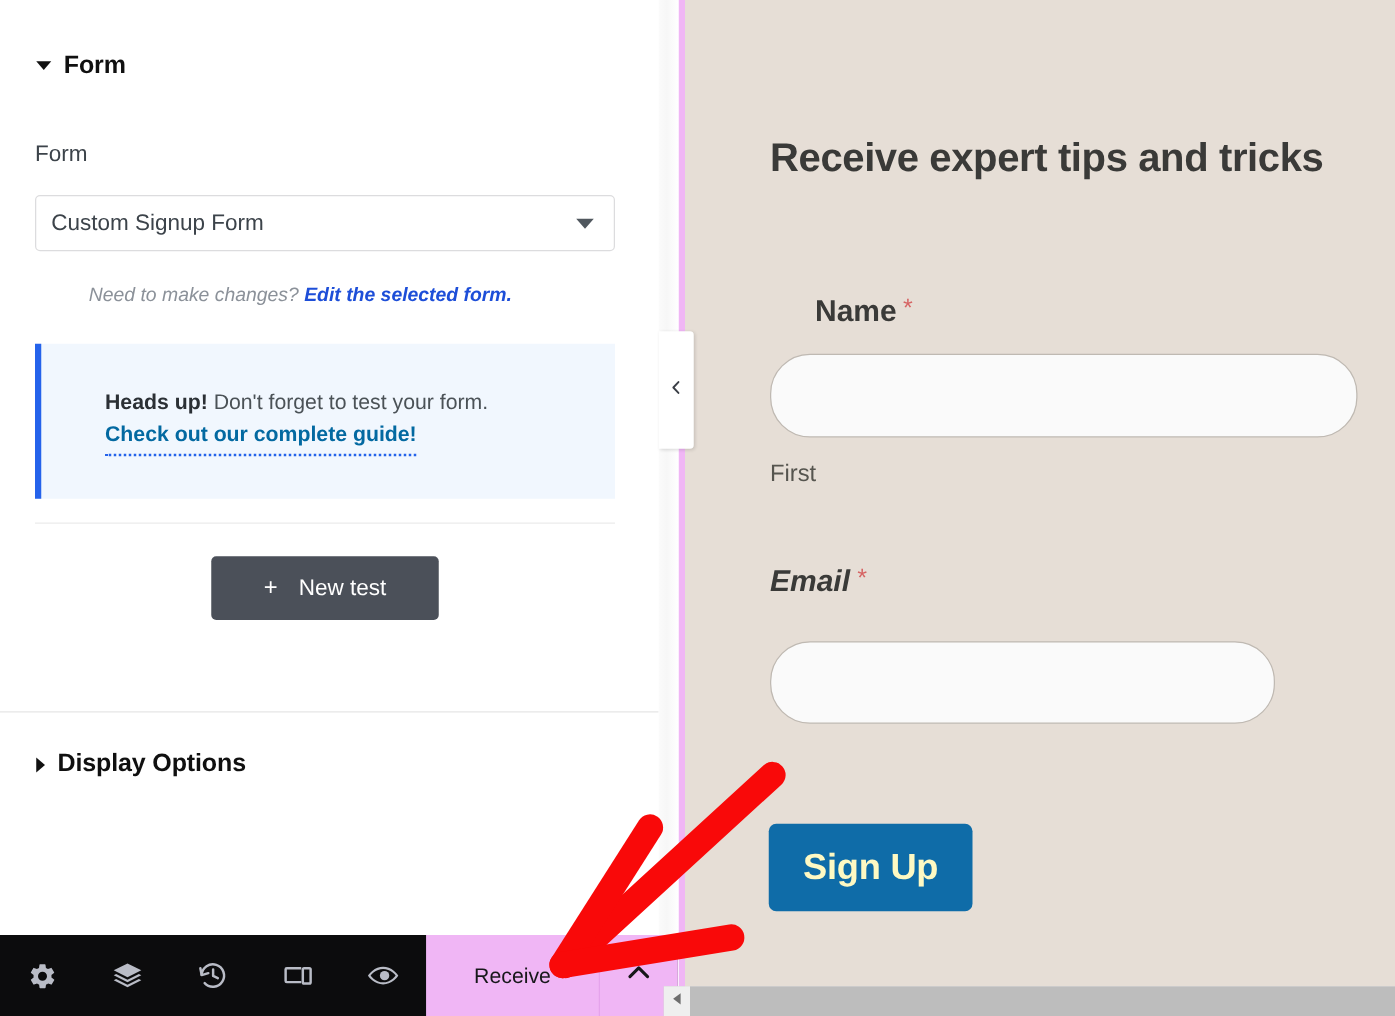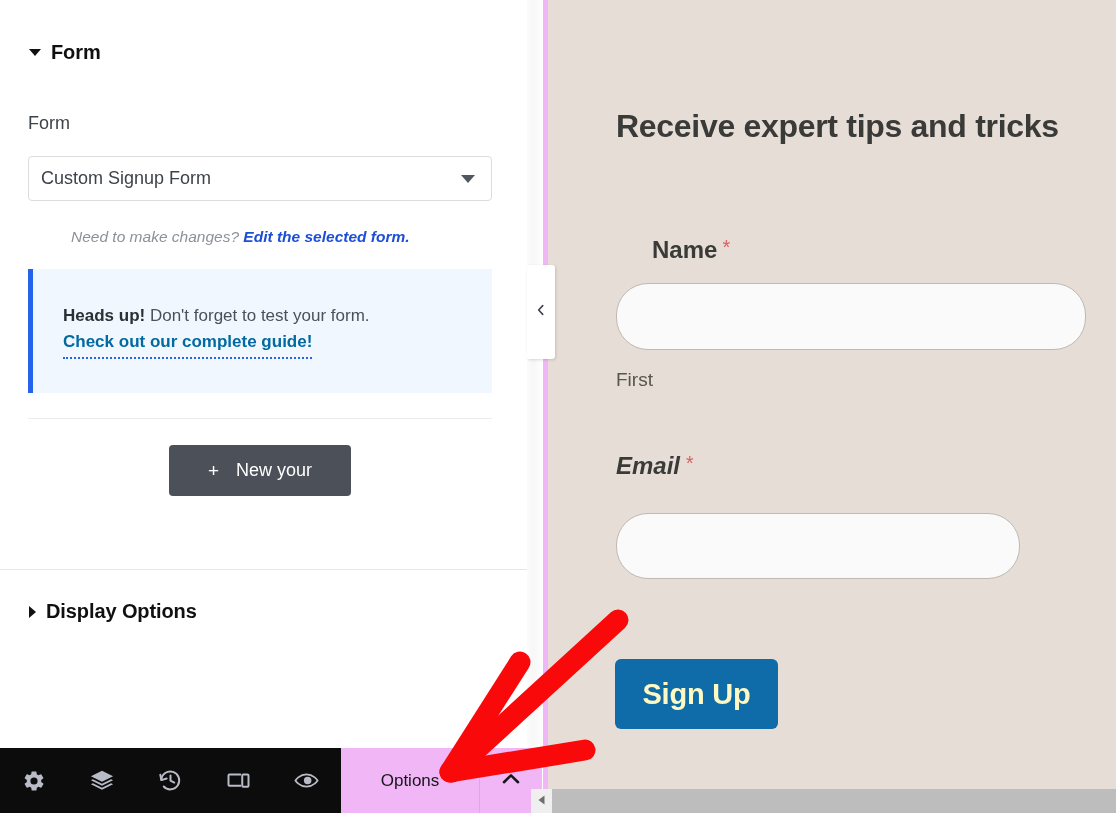--- a/index.html
+++ b/index.html
@@ -135,30 +135,30 @@
     color: #1d4ed8;
     font-weight: bold;
     font-style: italic;
     text-decoration: none;
     cursor: pointer;
   }
 
   .notice {
     position: absolute;
     left: 28px;
-    top: 269px;
+    top: 275px;
     width: 464px;
     height: 124px;
     box-sizing: border-box;
     background: #f1f7fe;
     border-left: 5px solid #2563eb;
     display: flex;
     flex-direction: column;
     justify-content: center;
-    padding-left: 30px;
+    padding-left: 51px;
   }
   .notice-line1 {
     font-size: 17px;
     color: #4b5257;
     line-height: 1.55;
   }
   .notice-line1 b { color: #2b3035; font-weight: bold; }
   .notice-line2 {
     font-size: 17px;
     font-weight: bold;
@@ -418,21 +418,21 @@
 
       <div class="notice">
         <div class="notice-line1"><b>Heads up!</b><span> Don't forget to test your form.</span></div>
         <div class="notice-line2">Check out our complete guide!</div>
       </div>
 
       <div class="hr-sep"></div>
 
       <button class="new-form-btn">
         <span class="plus">+</span>
-        <span>New your</span>
+        <span>New test</span>
       </button>
     </div>
 
     <div class="section-display">
       <div class="section-heading" id="display-section-heading">
         <span class="caret caret-right"></span>
         <span class="section-title">Display Options</span>
       </div>
     </div>
   </div>
@@ -484,21 +484,21 @@
           <svg width="27" height="27" viewBox="0 0 28 28" fill="none" stroke="#b9bcc6" stroke-width="1.8">
             <path d="M2.5 14S6.6 7.6 14 7.6 25.5 14 25.5 14 21.4 20.4 14 20.4 2.5 14 2.5 14z"></path>
             <circle cx="15.2" cy="14" r="3.9" fill="#b9bcc6" stroke="none"></circle>
           </svg>
         </span>
       </div>
     </div>
 
     <div class="publish-area">
       <div class="publish-btn">
-        <span>Options</span>
+        <span>Receive</span>
       </div>
       <div class="publish-toggle">
         <span>
           <svg width="26" height="26" viewBox="0 0 24 24" fill="none" stroke="#17171a" stroke-width="2.3" stroke-linecap="round" stroke-linejoin="round">
             <polyline points="5.5,15 12,8.6 18.5,15"></polyline>
           </svg>
         </span>
       </div>
     </div>
   </div>

